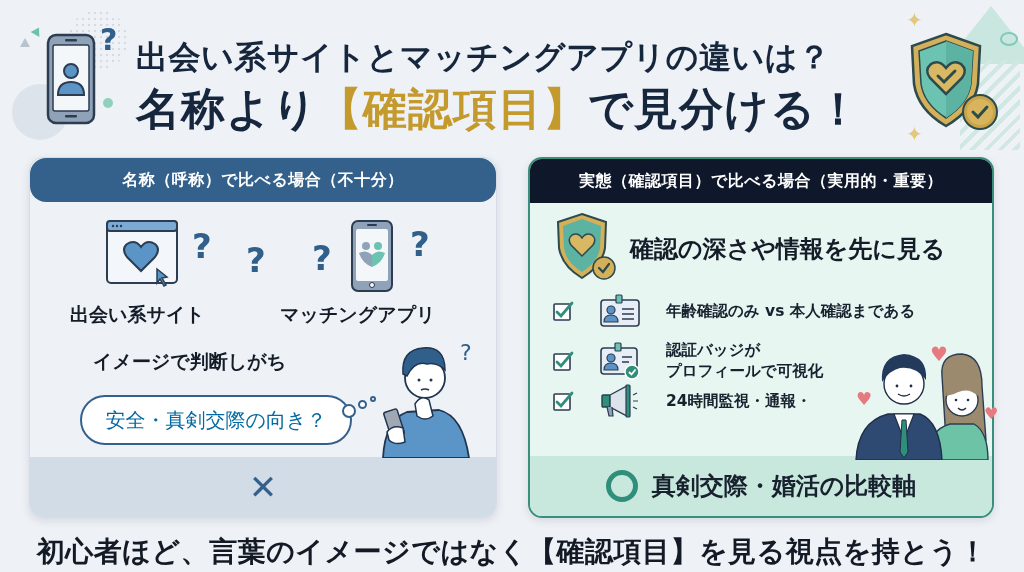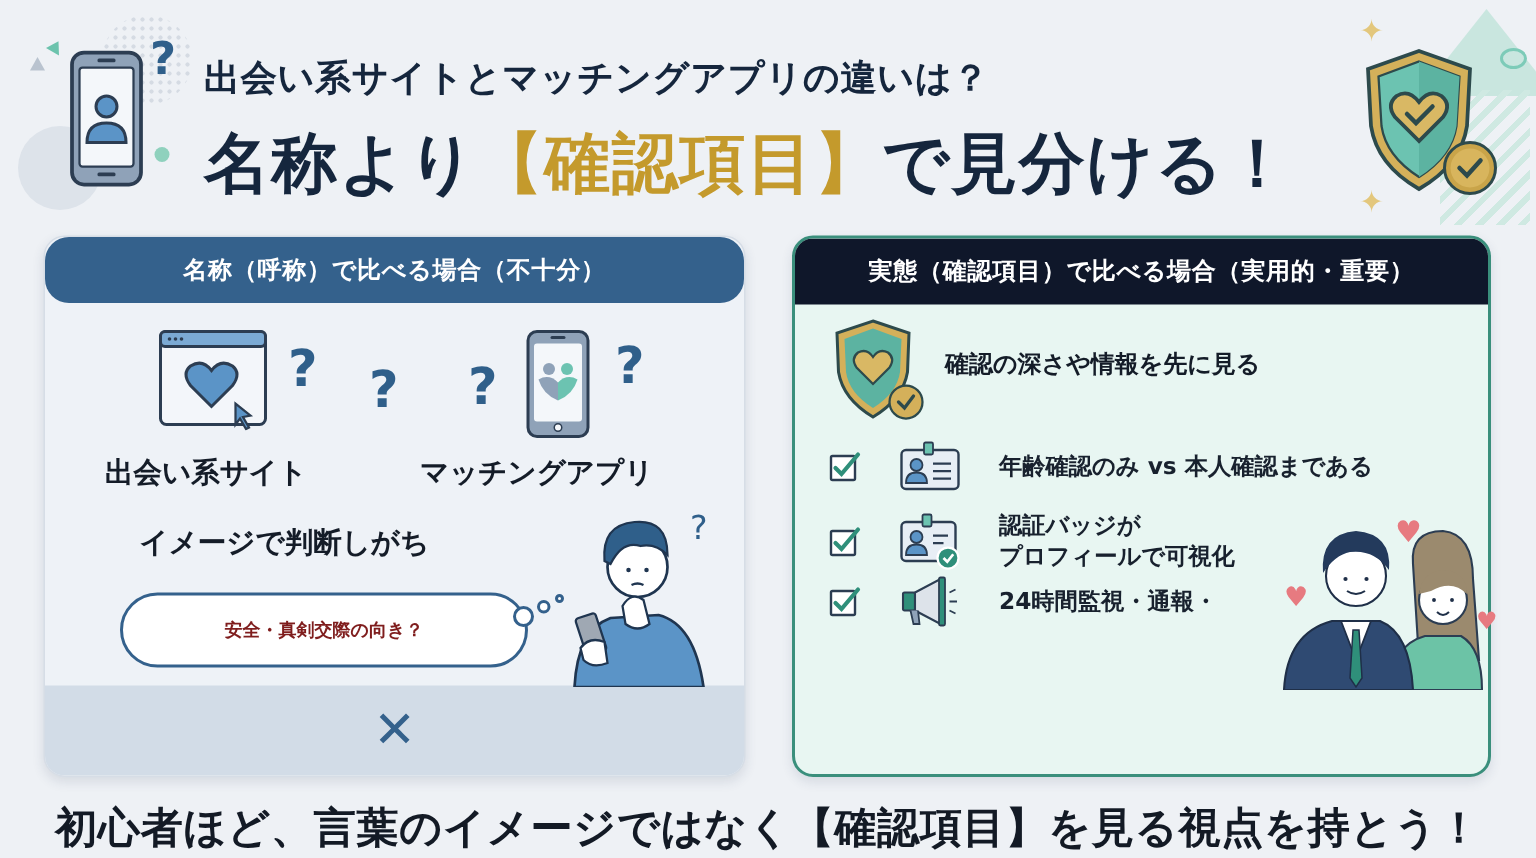--- a/index.html
+++ b/index.html
@@ -8,21 +8,21 @@
     background: #eef1f5;
     font-family: "DejaVu Sans", "Liberation Sans", sans-serif;
     color: #1a2435;
     position: relative;
   }
   .abs { position: absolute; }
 
   
   .title1 {
     position: absolute; left: 136px; top: 36px; width: 760px;
-    font-size: 24px; font-weight: bold; color: #15263d; letter-spacing: 0.5px;
+    font-size: 32px; font-weight: bold; color: #15263d; letter-spacing: 0.5px;
     white-space: nowrap;
   }
   .title2 {
     position: absolute; left: 136px; top: 80px; width: 780px;
     font-size: 44px; font-weight: bold; color: #15263d; white-space: nowrap; letter-spacing: 1px;
   }
   .title2 .hl { color: #c49a2c; }
 
   
   .panel {
@@ -44,21 +44,21 @@
   }
   .panel-left .panel-foot { background: #d2dce7; }
   .panel-right .panel-foot { background: #c8e8de; }
 
   .label-big { position: absolute; font-size: 19px; font-weight: bold; color: #141c28; white-space: nowrap; }
   .qmark { position: absolute; font-size: 34px; font-weight: bold; color: #2f5f8a; }
   .bubble {
     position: absolute; left: 80px; top: 395px; width: 272px; height: 50px;
     background: #ffffff; border: 2px solid #34618c; border-radius: 26px;
     display: flex; align-items: center; justify-content: center;
-    font-size: 12px; font-weight: bold; color: #7f1d1d;
+    font-size: 20px; font-weight: normal; color: #0369a1;
   }
   .bubble-dot { position: absolute; background: #fff; border: 2px solid #34618c; border-radius: 50%; }
 
   .check-row { position: absolute; left: 552px; display: flex; align-items: center; gap: 25px; }
   .check-text { font-size: 15.5px; font-weight: bold; color: #18212e; line-height: 21px; white-space: nowrap; }
 
   .bottom-line {
     position: absolute; left: 0; width: 1024px; top: 533px; text-align: center;
     font-size: 28px; font-weight: bold; color: #131a25; letter-spacing: 0.5px;
   }
@@ -153,30 +153,34 @@
     <circle cx="54" cy="44" r="1.5" fill="#1f3550"></circle>
   <path d="M44 54 Q48 52 52 54" stroke="#1f3550" stroke-width="1.5" fill="none"></path>
   <path d="M38 68 Q44 58 52 64 L56 80 Q48 86 40 80 Z" fill="#fff" stroke="#1f3550" stroke-width="1.5"></path>
   <rect x="10" y="74" width="14" height="26" rx="2" transform="rotate(-18 17 87)" fill="#9fa8b3" stroke="#1f3550" stroke-width="1.5"></rect>
   <path d="M10 96 Q16 88 26 92 L28 106 Q18 110 12 104 Z" fill="#fff" stroke="#1f3550" stroke-width="1.5"></path>
 </svg>
 <div class="abs" style="left:460px;top:340px;font-size:22px;color:#2f5f8a;">?</div>
 
 <div class="panel panel-right">
   <div class="panel-head">実態（確認項目）で比べる場合（実用的・重要）</div>
+  <div class="panel-foot">
+    <span style="display:inline-block;width:32px;height:32px;border:5px solid #2f8f7a;border-radius:50%;"></span>
+    <span>真剣交際・婚活の比較軸</span>
+  </div>
 </div>
 
 <svg class="abs" style="left:554px;top:212px;" width="64" height="70" viewBox="0 0 64 70">
   <path d="M28 2 L52 10 L51 36 Q48 54 28 66 Q8 54 5 36 L4 10 Z" fill="#d4b05a" stroke="#2d4a4c" stroke-width="2"></path>
   <path d="M28 7 L47 14 L46 36 Q44 50 28 60 Q12 50 10 36 L9 14 Z" fill="#5cb3a1"></path>
   <path d="M28 44 L17 33 Q13 27 18 23 Q24 20 28 26 Q32 20 38 23 Q43 27 39 33 Z" fill="#d9b864" stroke="#2d4a4c" stroke-width="1.5"></path>
   <circle cx="50" cy="56" r="11" fill="#d4b05a" stroke="#2d4a4c" stroke-width="1.5"></circle>
   <path d="M45 56 L49 60 L55 52" fill="none" stroke="#2d4a4c" stroke-width="2.2" stroke-linecap="round"></path>
 </svg>
-<div class="label-big" style="left:630px;top:233px;font-size:16px;">確認の深さや情報を先に見る</div>
+<div class="label-big" style="left:630px;top:233px;font-size:24px;">確認の深さや情報を先に見る</div>
 
 <div class="check-row" style="top:294px;">
   <svg width="22" height="22" viewBox="0 0 22 22">
     <rect x="2" y="4" width="16" height="16" rx="1" fill="#fff" stroke="#2c3d52" stroke-width="1.6"></rect>
     <path d="M5 12 L9 16 L20 3" fill="none" stroke="#2f8f7a" stroke-width="2.8" stroke-linecap="round"></path>
   </svg>
   <svg width="42" height="34" viewBox="0 0 42 34">
     <rect x="2" y="6" width="38" height="26" rx="3" fill="#e7eef5" stroke="#2c3d52" stroke-width="1.6"></rect>
     <rect x="17" y="1" width="6" height="8" rx="1" fill="#6cc3b1" stroke="#2c3d52" stroke-width="1.2"></rect>
     <circle cx="12" cy="16" r="4" fill="#5b94c7" stroke="#2c3d52" stroke-width="1.2"></circle>

